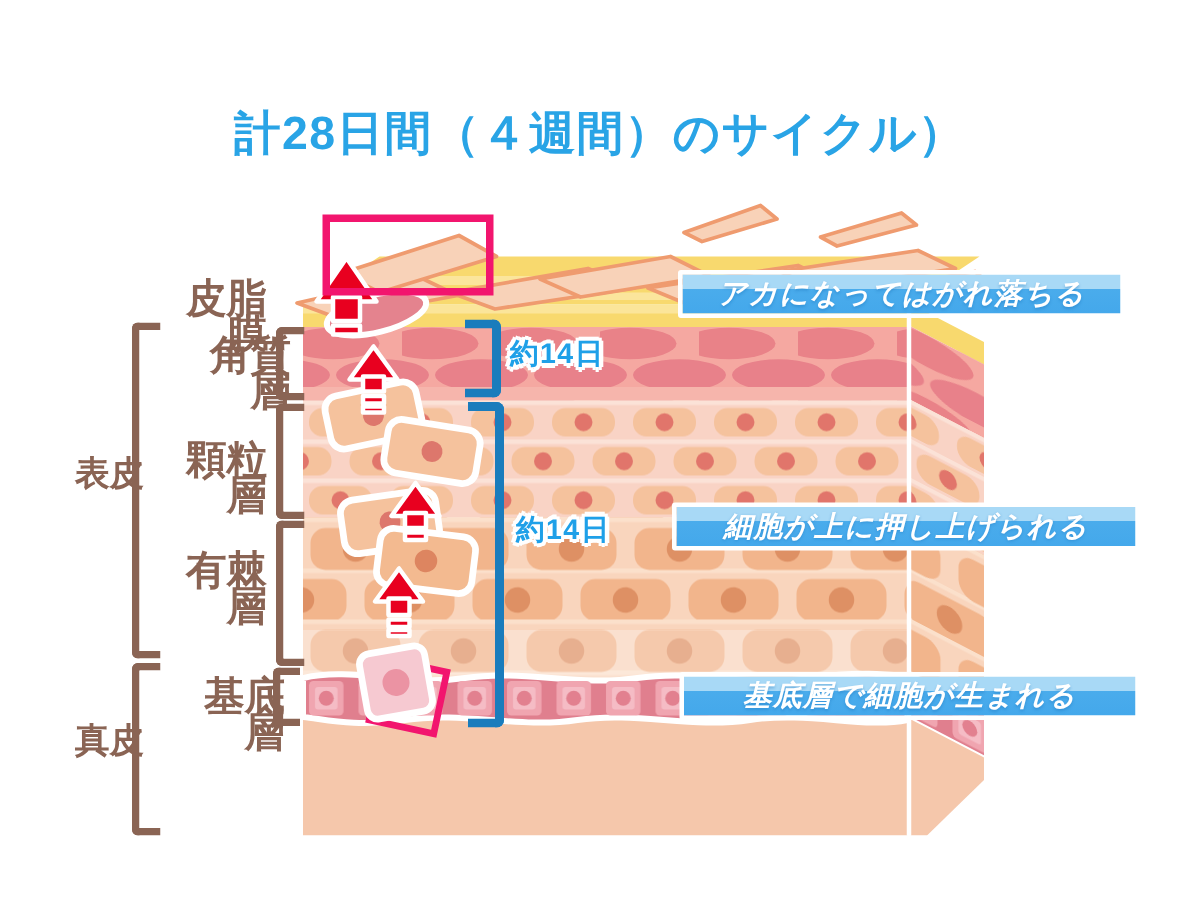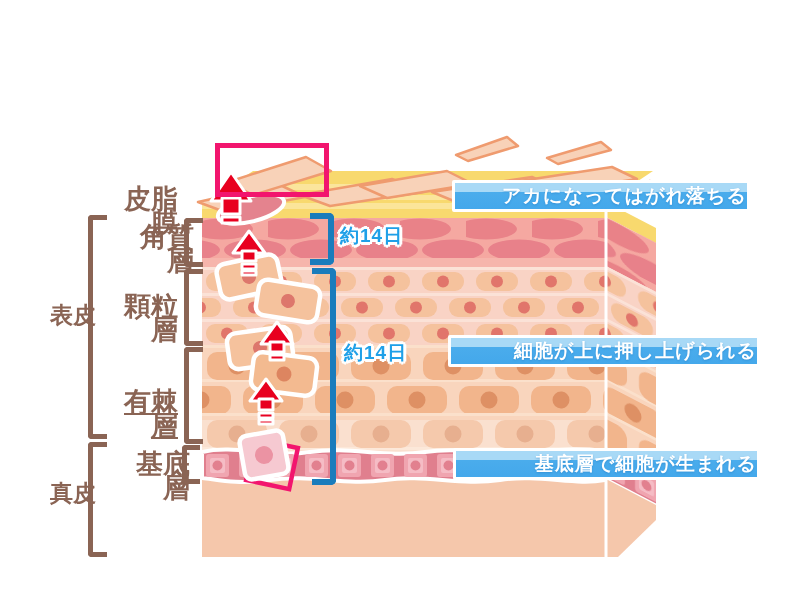--- a/index.html
+++ b/index.html
@@ -35,21 +35,21 @@
   .duration{
     position:absolute;z-index:4;font-size:19px;font-weight:bold;color:#1FA0E8;letter-spacing:1px;
     text-shadow:-2px -2px 0 #fff,2px -2px 0 #fff,-2px 2px 0 #fff,2px 2px 0 #fff,
                  0 -3px 0 #fff,0 3px 0 #fff,-3px 0 0 #fff,3px 0 0 #fff;
   }
 
   .badge{
     position:absolute;height:26px;z-index:5;
     background:linear-gradient(to bottom,#A8D9F6 0%,#A8D9F6 36%,#4AACEC 36%,#44A8EB 100%);
     border:3px solid #ffffff;border-radius:2px;
-    display:flex;align-items:center;justify-content:flex-end;
+    display:flex;align-items:center;justify-content:center;font-style:italic;
   }
   .badge span{
     font-size:19px;font-weight:bold;color:#ffffff;letter-spacing:1px;white-space:nowrap;
     text-shadow:0 1px 2px rgba(30,120,190,0.45);
   }
 
   .pink-box{
     position:absolute;left:215px;top:143px;width:104px;height:44px;
     border:5px solid #F2156E;z-index:2;background:transparent;
   }
@@ -214,27 +214,28 @@
       </g>
       <g>
         <polygon points="266,379 250,401 282,401"></polygon>
         <rect x="259" y="399" width="14" height="11"></rect>
         <rect x="259" y="413" width="14" height="5"></rect>
         <rect x="259" y="420" width="14" height="4"></rect>
       </g>
     </g>
   </svg>
 
+  <div class="title">計28日間（４週間）のサイクル）</div>
 
   <div class="pink-box"></div>
 
   <div class="layer-label" style="left:103px;top:187px;">皮脂膜</div>
   <div class="layer-label" style="left:119px;top:225px;">角質層</div>
   <div class="layer-label" style="left:103px;top:294px;">顆粒層</div>
-  <div class="layer-label" style="left:103px;top:390px;text-decoration:underline;">有棘層</div>
+  <div class="layer-label" style="left:103px;top:368px;">有棘層</div>
   <div class="layer-label" style="left:115px;top:452px;">基底層</div>
 
   <div class="group-label" style="left:38px;top:300px;">表皮</div>
   <div class="group-label" style="left:38px;top:478px;">真皮</div>
 
   <div class="bracket-brown" style="left:184px;top:218px;width:14px;height:39px;"></div>
   <div class="bracket-brown" style="left:184px;top:269px;width:14px;height:67px;"></div>
   <div class="bracket-brown" style="left:184px;top:347px;width:14px;height:87px;"></div>
   <div class="bracket-brown" style="left:182px;top:445px;width:13px;height:29px;"></div>
 

